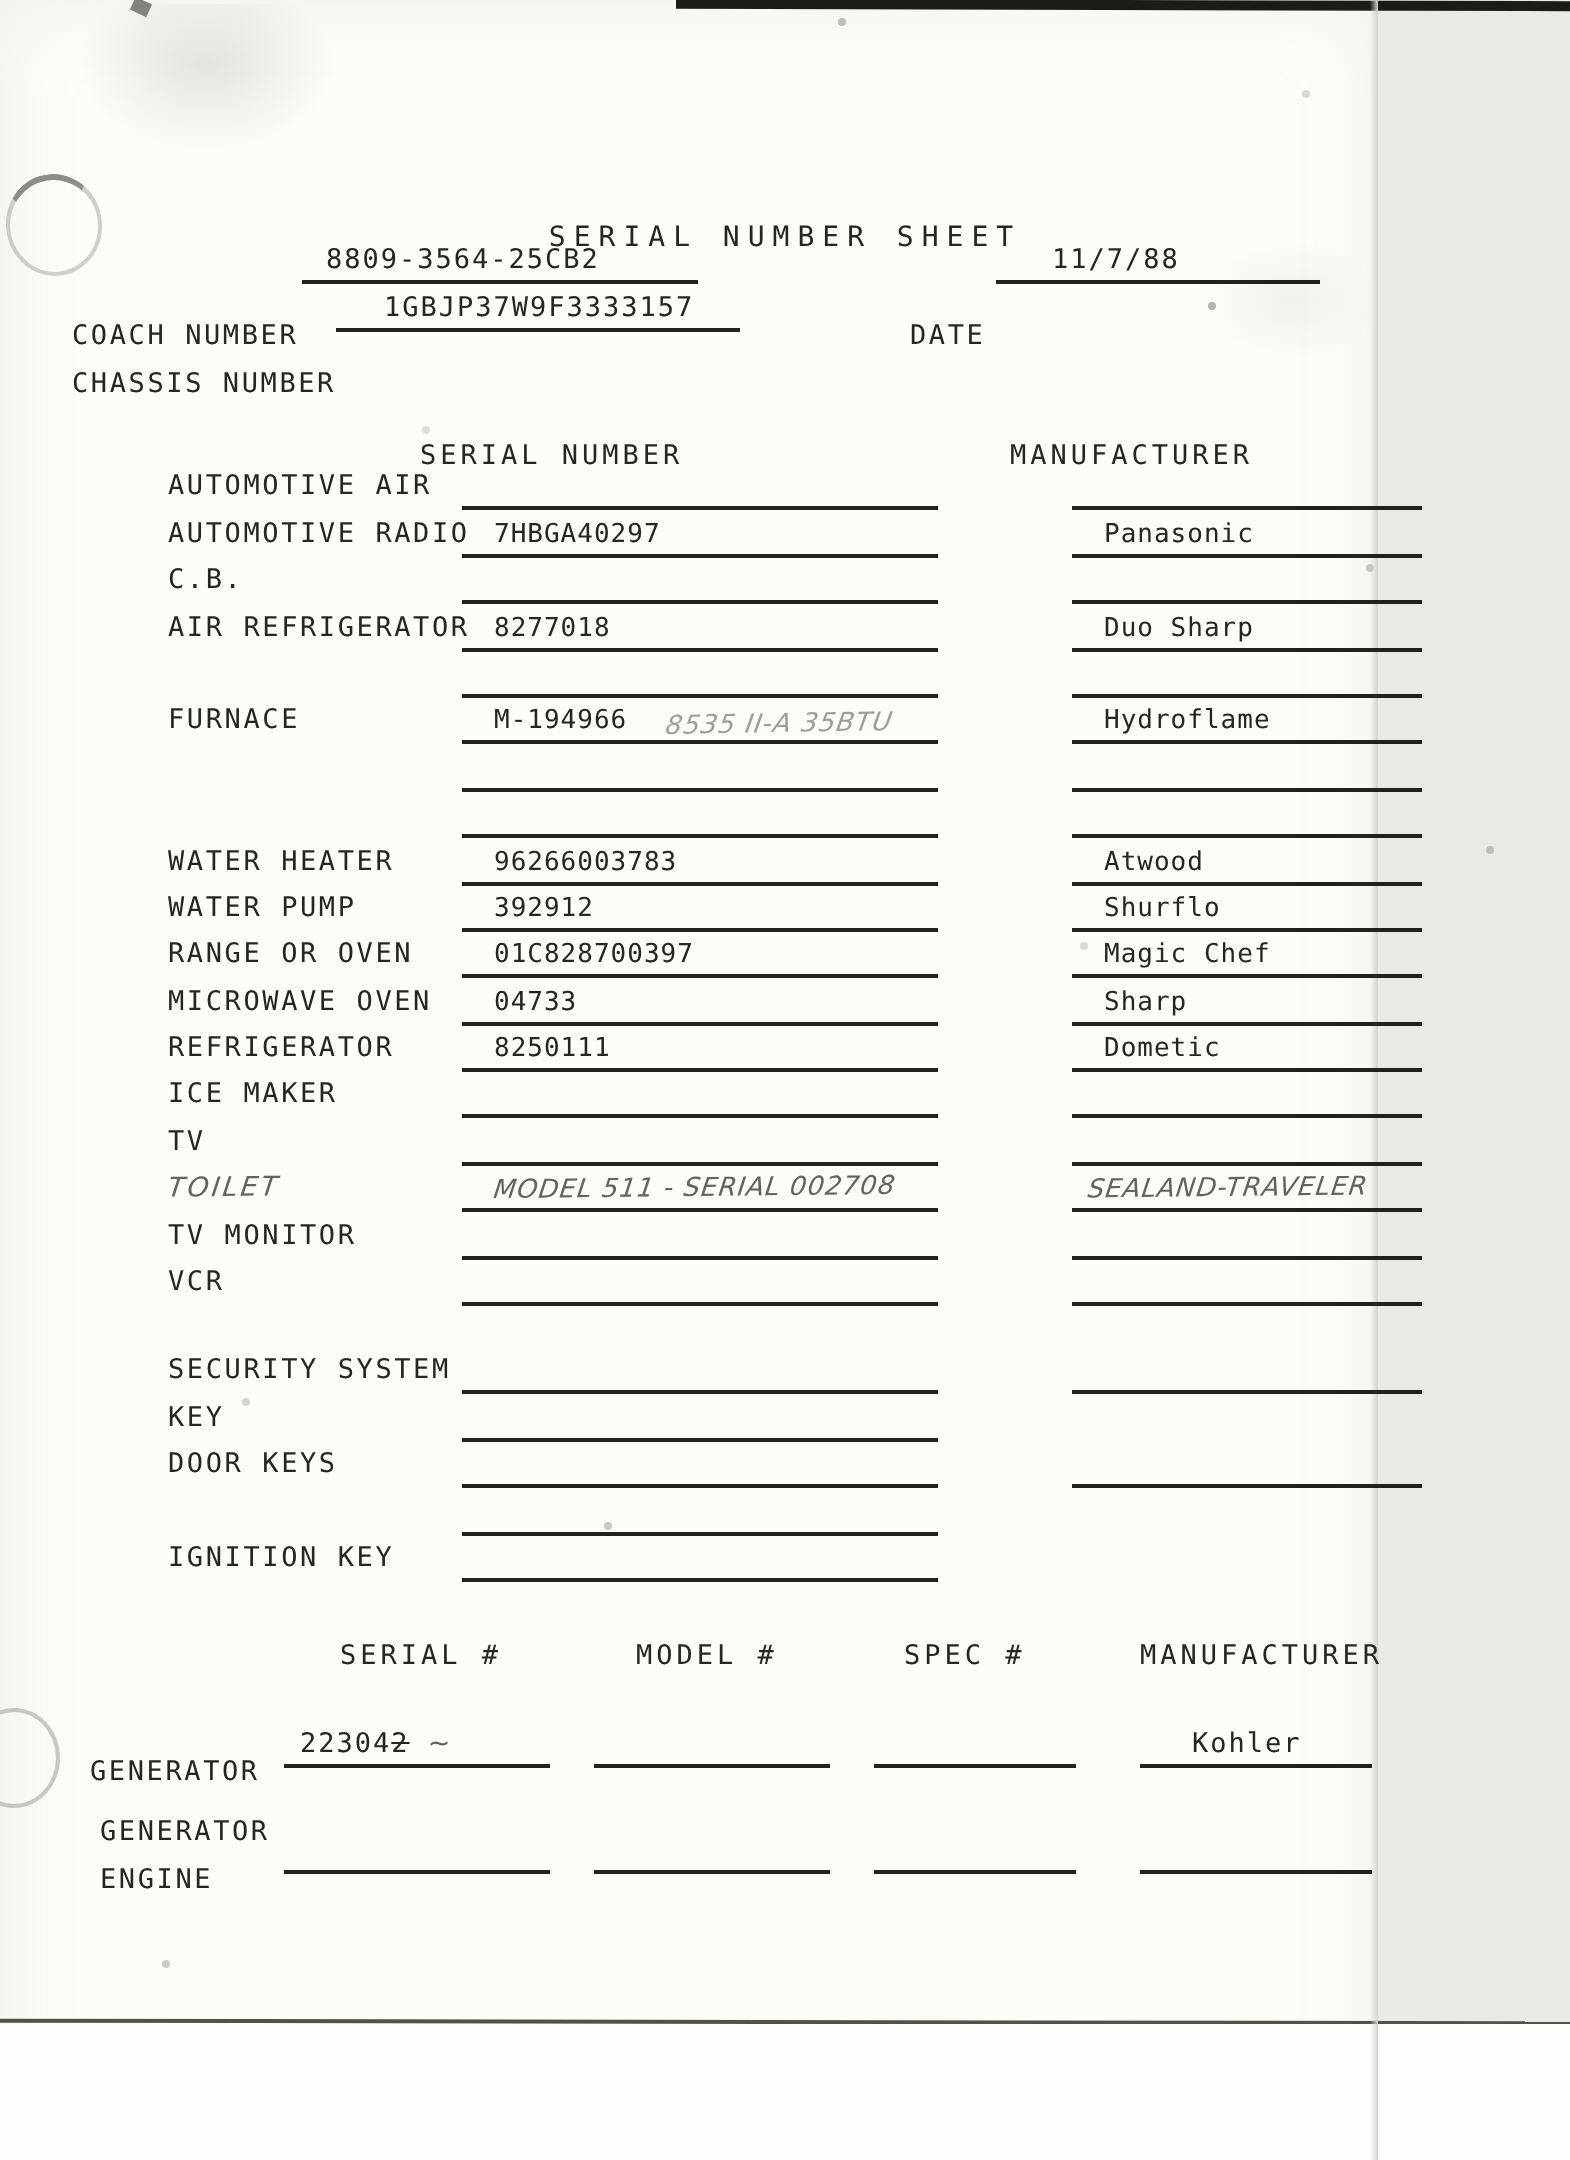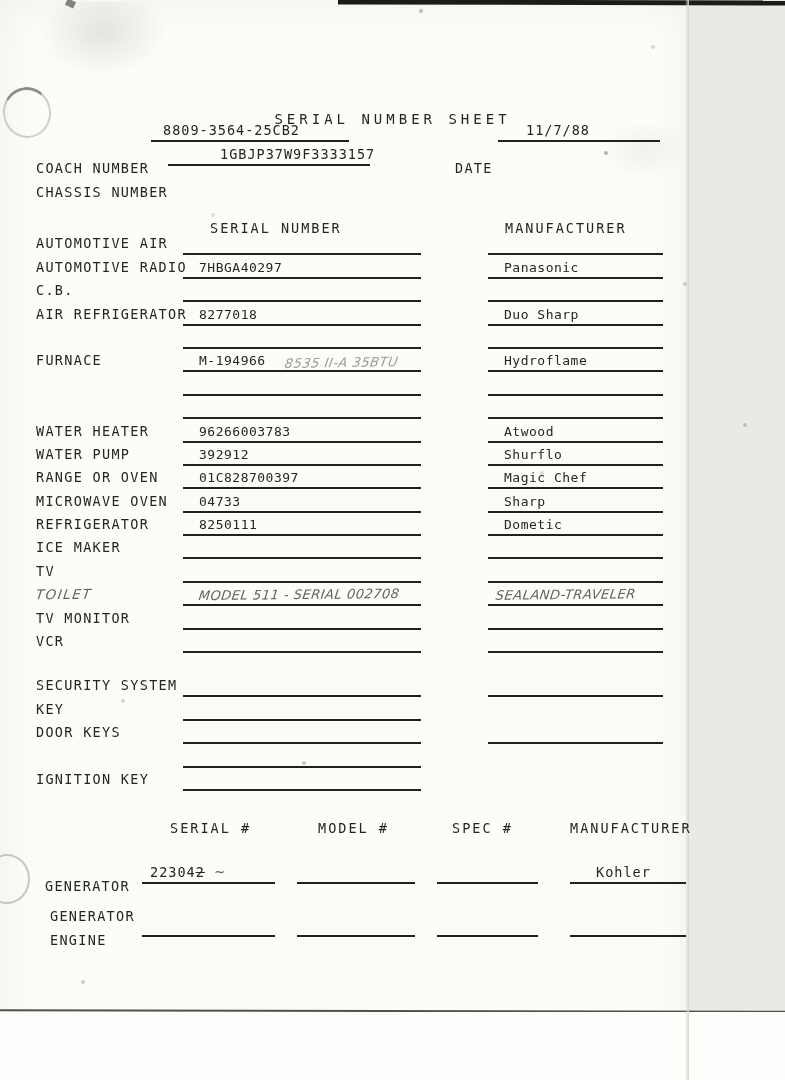--- a/index.html
+++ b/index.html
@@ -44,21 +44,21 @@
   
   .t{position:absolute;white-space:nowrap;}
   .title{top:111px;left:0;width:785px;text-align:center;font-size:14px;letter-spacing:4px;}
   .lbl{font-size:13.5px;letter-spacing:1.3px;margin-top:12px;}
   .colhead{font-size:13.5px;letter-spacing:2px;}
   
   .hline{position:absolute;border-bottom:2px solid var(--line);}
   .hline .val{position:absolute;bottom:2px;font-size:13.5px;letter-spacing:1px;white-space:nowrap;}
   
   .rows{position:absolute;left:0;top:232px;width:785px;}
-  .frow{position:relative;height:23.4px;}
+  .frow{position:relative;height:23.4px;margin-left:48px;}
   .flabel{position:absolute;left:36px;bottom:4px;font-size:13.5px;letter-spacing:1.3px;white-space:nowrap;}
   .sline{position:absolute;bottom:0;height:100%;border-bottom:2px solid var(--line);}
   .sline.serial{left:183px;width:238px;}
   .sline.mfr{left:488px;width:175px;}
   .sline .val{position:absolute;left:16px;bottom:2px;font-size:13px;letter-spacing:.5px;white-space:nowrap;}
   
   .hand{font-family:"DejaVu Sans",sans-serif;font-style:italic;color:var(--pencil-d);
     transform:skewX(-8deg) rotate(-.6deg);font-size:13.5px;letter-spacing:1.5px;}
   .hand-light{font-family:"DejaVu Sans",sans-serif;font-style:italic;color:var(--pencil-l);
     transform:skewX(-10deg) rotate(-1deg);font-size:14.5px;letter-spacing:1.5px;}
@@ -90,21 +90,21 @@
   <div class="t lbl" style="left:36px;top:148px;">COACH NUMBER</div>
   <div class="hline" style="left:151px;top:140px;width:198px;">
     <span class="val" style="left:12px;">8809-3564-25CB2</span>
   </div>
   <div class="t lbl" style="left:455px;top:148px;">DATE</div>
   <div class="hline" style="left:498px;top:140px;width:162px;">
     <span class="val" style="left:28px;">11/7/88</span>
   </div>
   <div class="t lbl" style="left:36px;top:172px;">CHASSIS NUMBER</div>
   <div class="hline" style="left:168px;top:164px;width:202px;">
-    <span class="val" style="left:24px;margin-left:28px;">1GBJP37W9F3333157</span>
+    <span class="val" style="left:24px;">1GBJP37W9F3333157</span>
   </div>
 
   <div class="t colhead" style="left:210px;top:220px;">SERIAL NUMBER</div>
   <div class="t colhead" style="left:505px;top:220px;">MANUFACTURER</div>
 
   <div class="rows" id="rows">
       <div class="frow">
         <div class="flabel">AUTOMOTIVE AIR</div>
         <div class="sline serial">
           <span class="val"></span>

